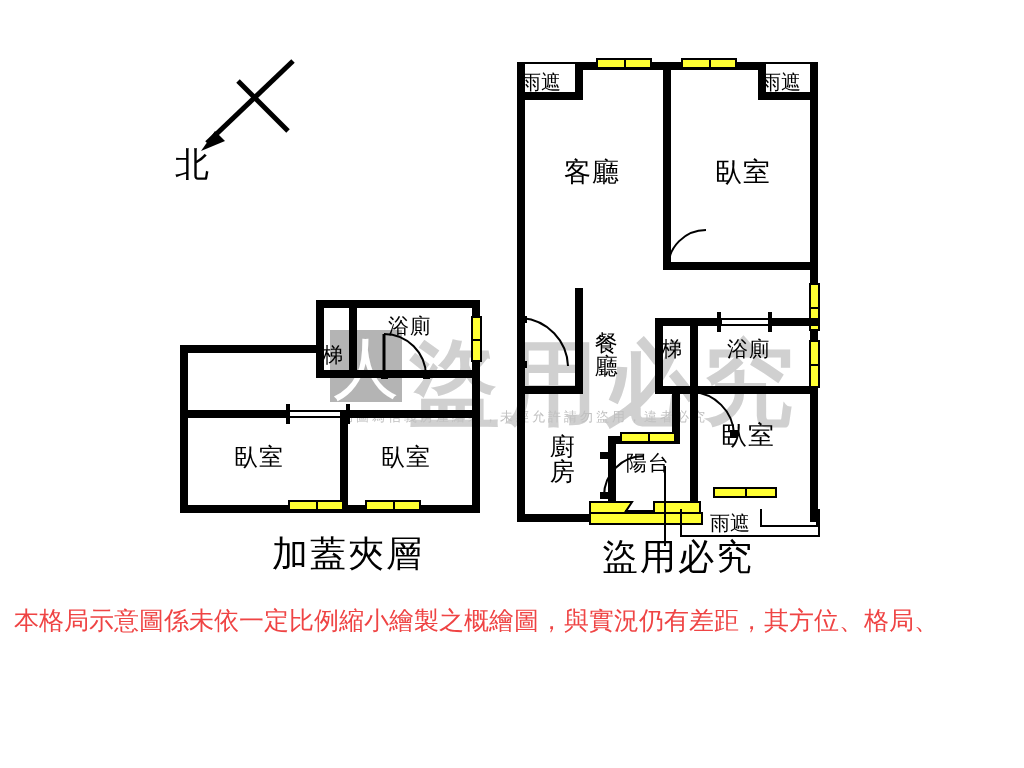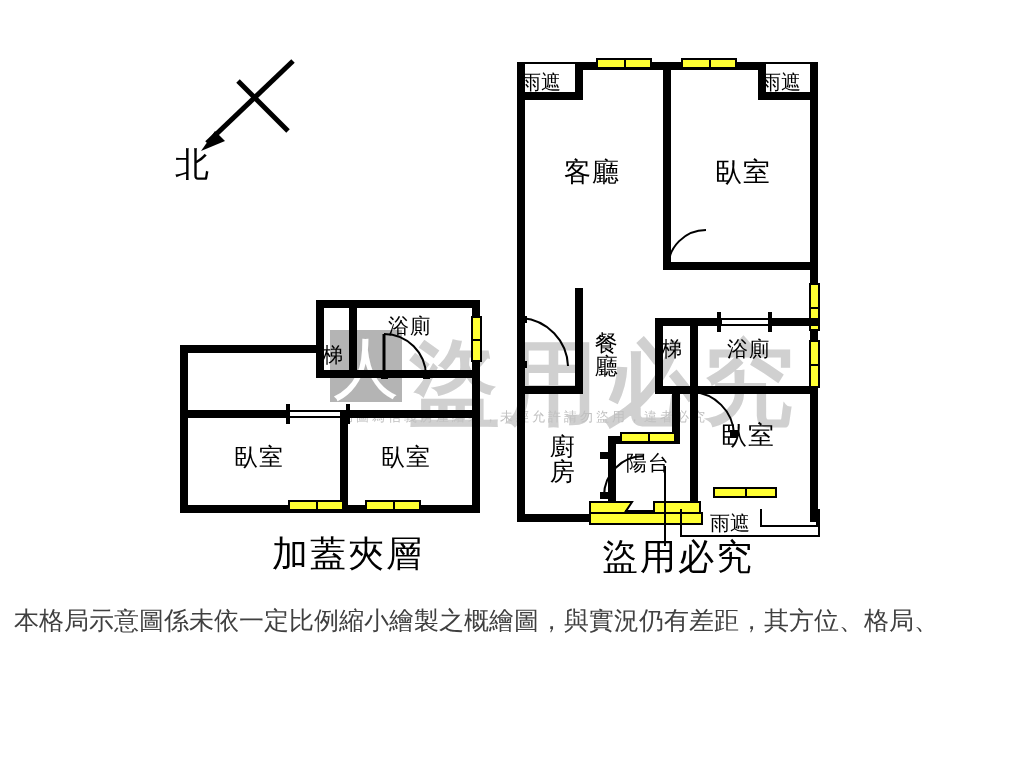--- a/index.html
+++ b/index.html
@@ -42,21 +42,21 @@
   .wm-text{font-family:"DejaVu Serif","Liberation Serif",serif;font-size:92px;
     color:#c8c8c8;letter-spacing:6px;white-space:nowrap;font-weight:700;opacity:.85;}
   .wm-logo{position:absolute;width:72px;height:72px;background:#b4b4b4;}
   .wm-logo .ren{position:absolute;left:0;right:0;top:6px;text-align:center;
     font-family:"DejaVu Serif","Liberation Serif",serif;font-size:66px;color:#ffffff;line-height:1;}
   .wm-small{position:absolute;font-family:"DejaVu Sans","Liberation Sans",sans-serif;
     font-size:13px;color:#c0c0c0;letter-spacing:3px;white-space:nowrap;}
 
   .disclaimer{position:absolute;left:14px;top:604px;width:1000px;
     font-family:"DejaVu Serif","Liberation Serif",serif;font-size:25px;line-height:1.33;
-    letter-spacing:0px;color:#404040;}
+    letter-spacing:0px;color:#ef4444;}
   .disclaimer div{white-space:nowrap;}
 </style>
 </head>
 <body>
 
 <div id="stage">
 
   <div class="wm" style="left:150px;top:330px;">
     <div class="wm-logo" style="left:180px;top:0px;">
       <div class="ren">人</div>

